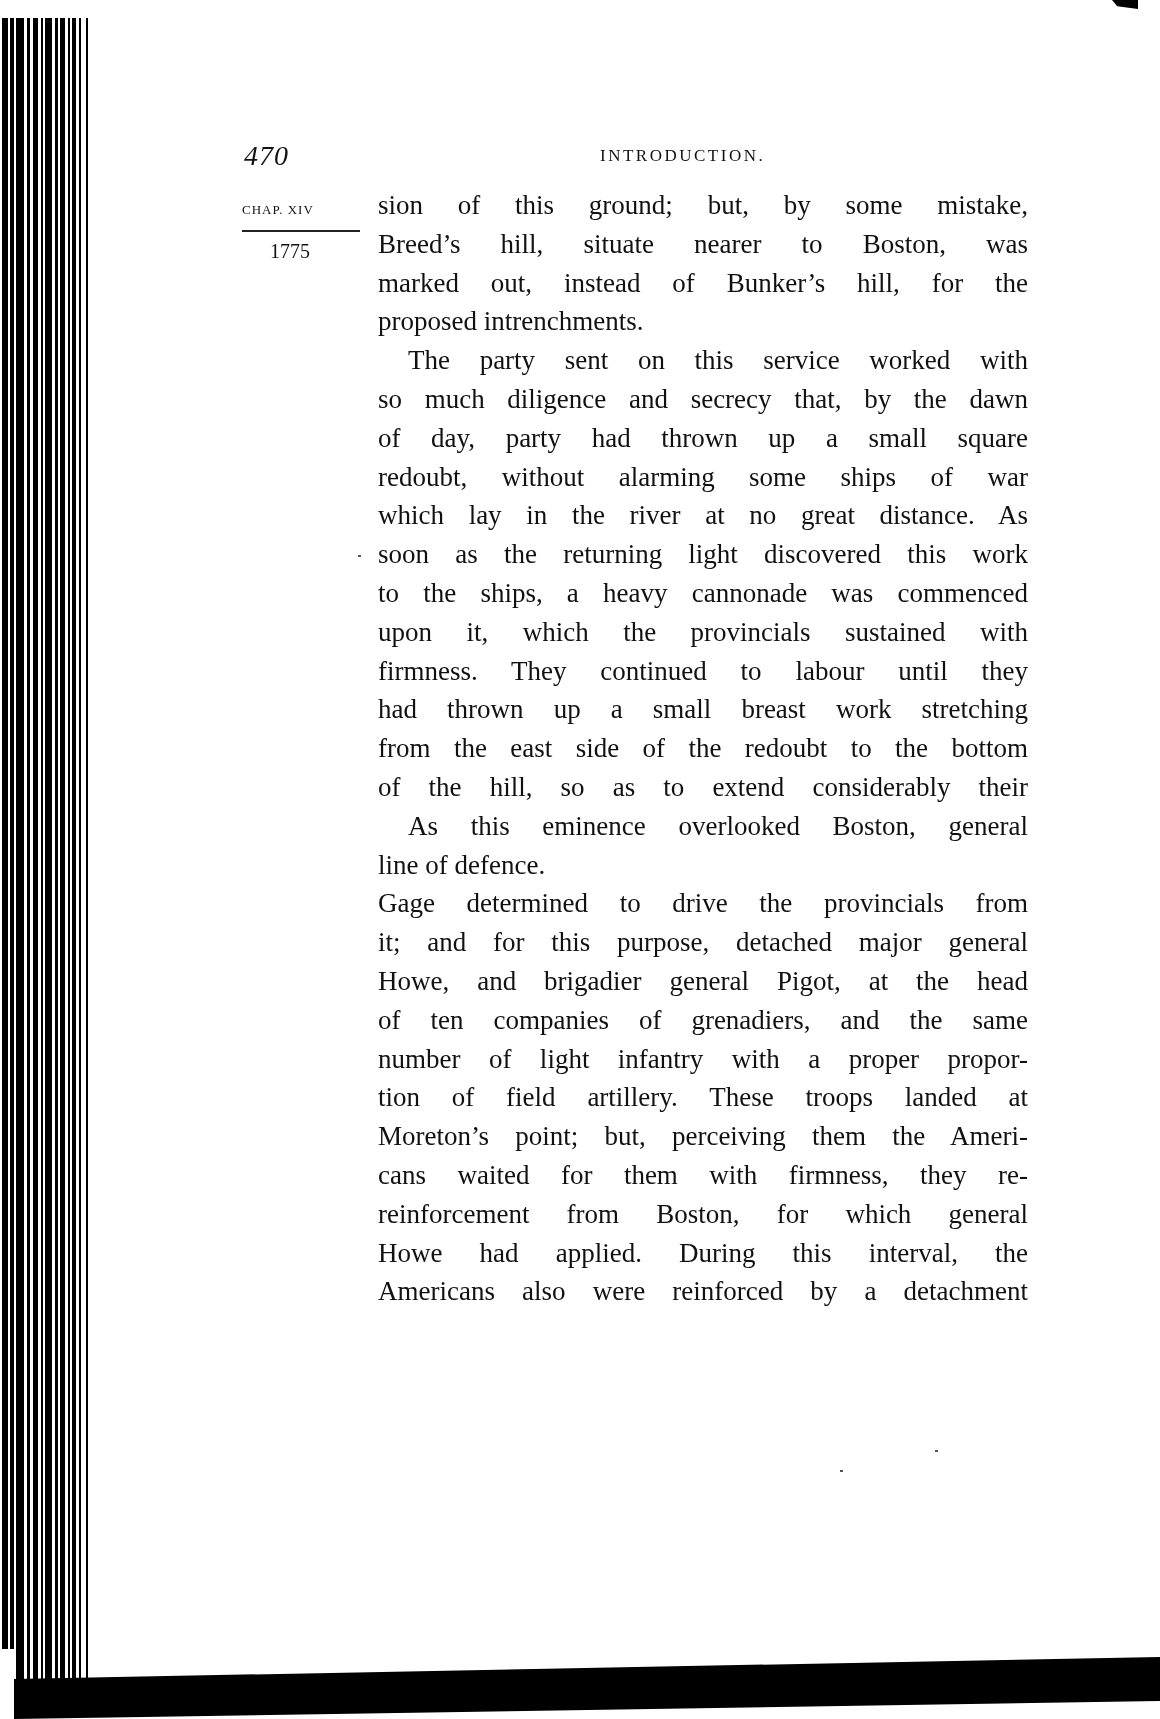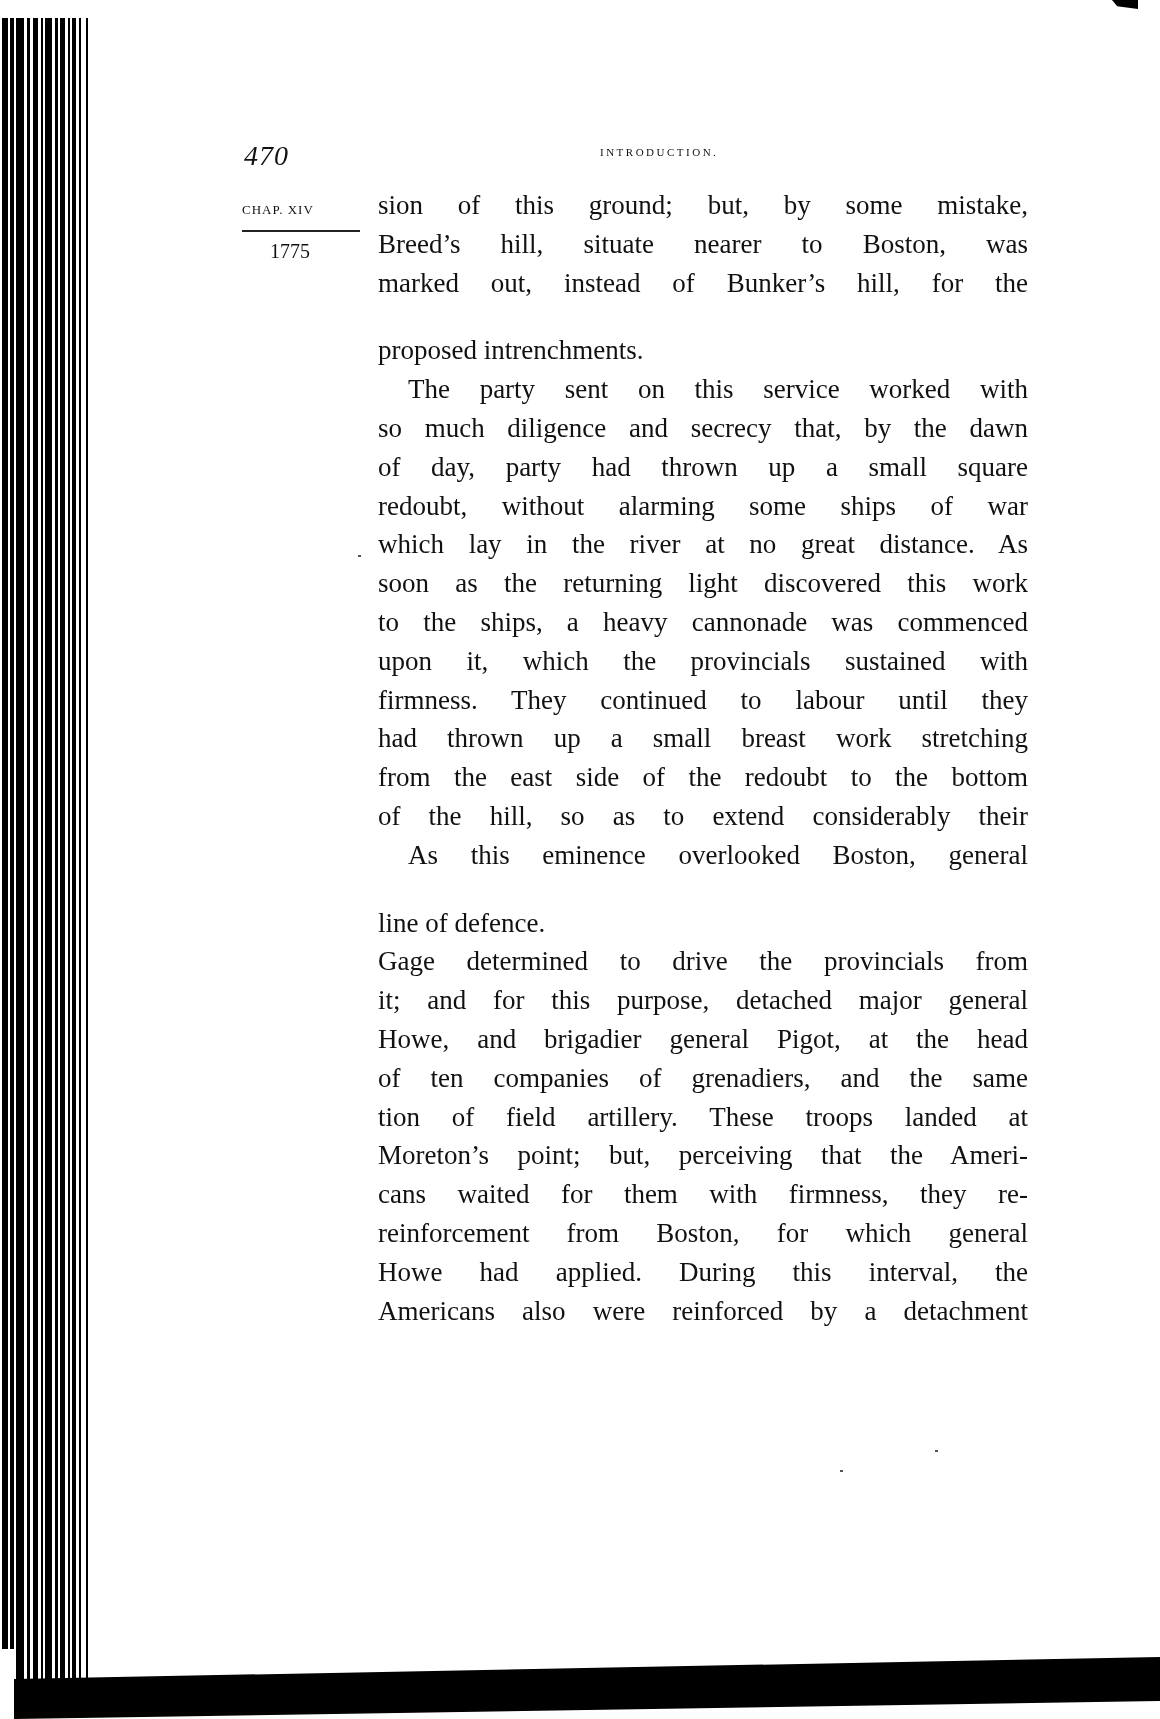--- a/index.html
+++ b/index.html
@@ -4,27 +4,27 @@
 <style>
   html, body { margin:0; padding:0; background:#ffffff; }
   body { width:1160px; height:1719px; position:relative; overflow:hidden;
          font-family:"Liberation Serif","DejaVu Serif",serif; color:#111; }
   .edge { position:absolute; left:0; top:18px; width:92px; height:1690px; overflow:hidden; }
   .edge span { position:absolute; top:0; bottom:0; background:#000; }
   .bottom-bar { position:absolute; left:0; right:0; bottom:0; height:70px; }
   .corner-mark { position:absolute; right:0; top:0; width:26px; height:9px; background:#000;
                  clip-path:polygon(0 0,100% 0,100% 100%,20% 70%); left:1112px; }
   .page-number { position:absolute; left:244px; top:140px; font-size:28px; letter-spacing:1px;font-style:italic; }
-  .running-head { position:absolute; left:600px; top:146px; font-size:11px; letter-spacing:2.5px; }
+  .running-head { position:absolute; left:600px; top:146px; font-size:17px; letter-spacing:2.5px; }
   .chap { position:absolute; left:242px; top:202px; font-size:13px; letter-spacing:1px; font-variant:small-caps; }
   .chap-rule { position:absolute; left:242px; top:230px; width:118px; height:2px; background:#222; }
   .year { position:absolute; left:270px; top:240px; font-size:20px; }
   .body-text { position:absolute; left:378px; top:186px; width:650px; font-size:27px; line-height:38.8px; }
   .line { display:block; text-align:justify; text-align-last:justify; white-space:nowrap; height:38.8px; }
-  .line.last { text-align-last:left;margin-top:29px; }
+  .line.last { text-align-last:left; }
   .line.indent { padding-left:30px; }
   .speck { position:absolute; width:3px; height:2px; background:#555; }
 </style>
 </head>
 <body>
 
 <div class="edge" id="edge">
     <span style="left: 2px; width: 6px;"></span>
     <span style="left: 10px; width: 4px;"></span>
     <span style="left: 16px; width: 8px;"></span>
@@ -64,22 +64,23 @@
     <span class="line">firmness.  They continued to labour until they</span>
     <span class="line">had thrown up a small breast work stretching</span>
     <span class="line">from the east side of the redoubt to the bottom</span>
     <span class="line">of the hill, so as to extend considerably their</span>
     <span class="line indent">As this eminence overlooked Boston, general</span>
     <span class="line last">line of defence.</span>
     <span class="line">Gage determined to drive the provincials from</span>
     <span class="line">it; and for this purpose, detached major general</span>
     <span class="line">Howe, and brigadier general Pigot, at the head</span>
     <span class="line">of ten companies of grenadiers, and the same</span>
+    <span class="line">number of light infantry with a proper propor-</span>
     <span class="line">tion of field artillery.  These troops landed at</span>
-    <span class="line">Moreton’s point; but, perceiving that the Ameri-</span>
+    <span class="line">Moreton’s point; but, perceiving them the Ameri-</span>
     <span class="line">cans waited for them with firmness, they re-</span>
     <span class="line">reinforcement from Boston, for which general</span>
     <span class="line">Howe had applied.  During this interval, the</span>
     <span class="line">Americans also were reinforced by a detachment</span>
   </div>
 
 <svg class="bottom-bar" viewBox="0 0 1160 70" preserveAspectRatio="none">
   <polygon points="14,30 1160,8 1160,52 14,70" fill="#000"></polygon>
   <polygon points="0,0 14,0 14,70 0,70" fill="#fff"></polygon>
 </svg>

